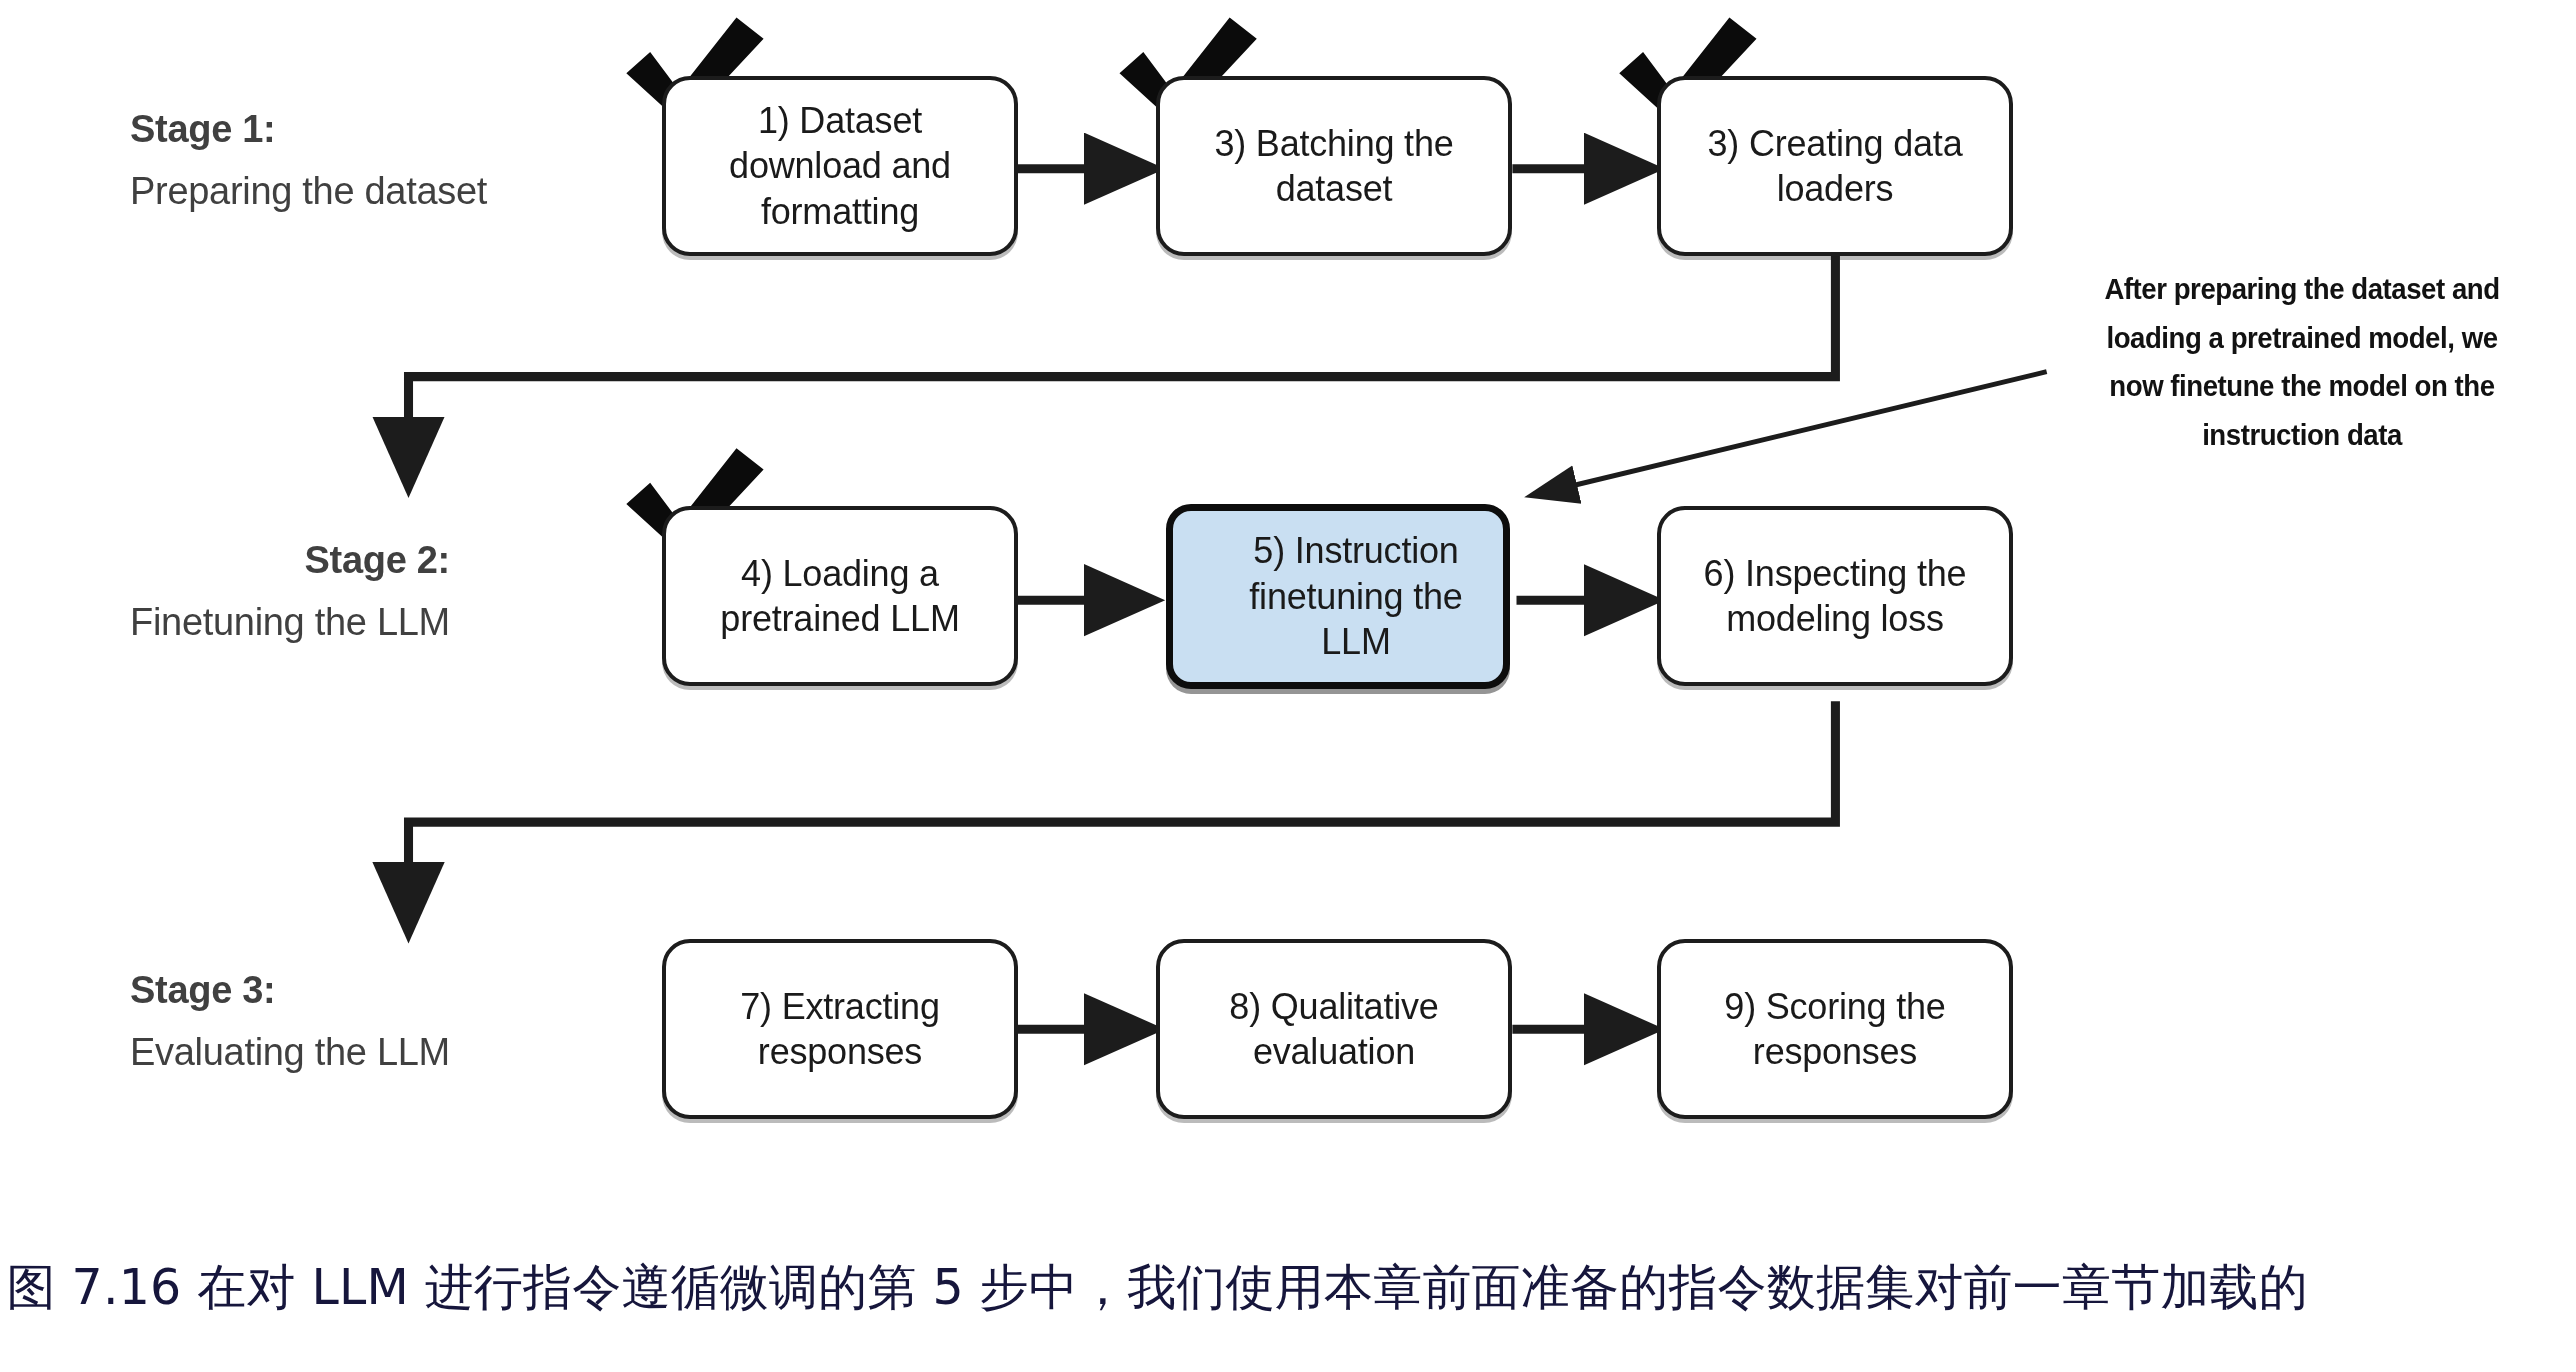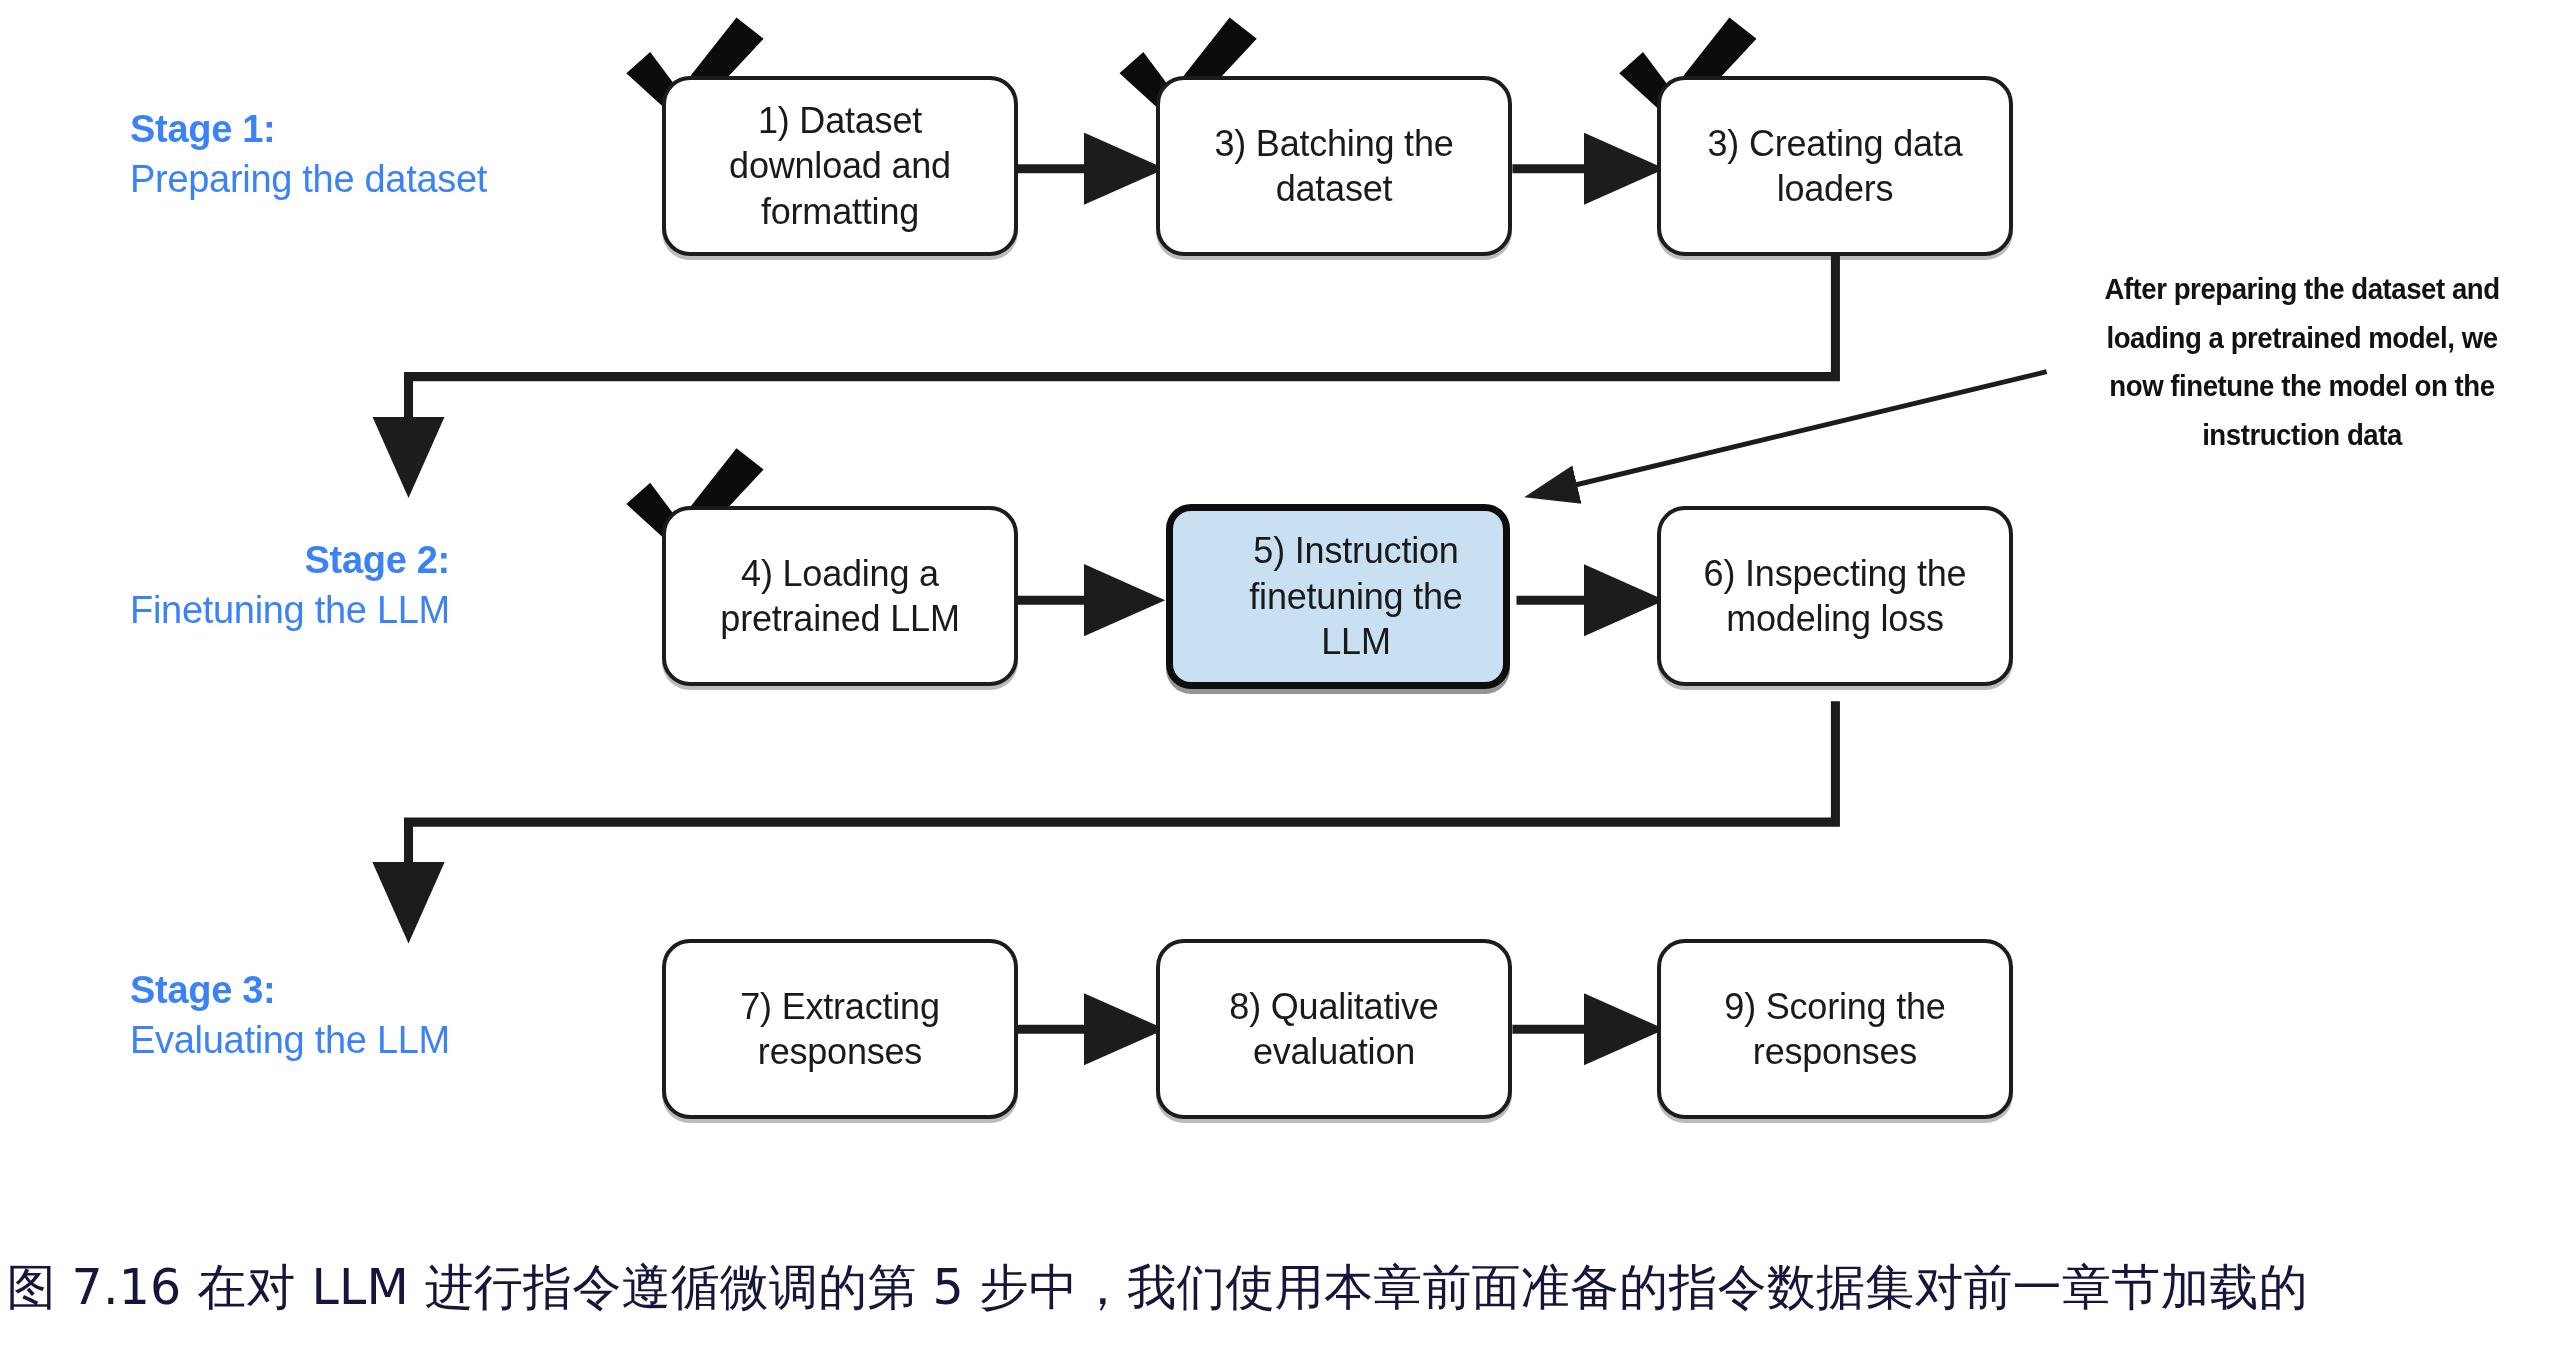--- a/index.html
+++ b/index.html
@@ -19,35 +19,35 @@
   #canvas {
     position: absolute;
     left: 0; top: 0;
     width: 2576px;
     height: 1373px;
   }
 
   
   .stage-label {
     position: absolute;
-    color: #3b82f6;
+    color: #404040;
     line-height: 1.18;
   }
   .stage-label .title {
     display: block;
     font-weight: bold;
     font-size: 38px;
     letter-spacing: -0.3px;
   }
   .stage-label .subtitle {
     display: block;
     font-weight: normal;
     font-size: 38px;
     letter-spacing: -0.3px;
-    margin-top: 5px;
+    margin-top: 17px;
   }
 
   
   .node {
     position: absolute;
     box-sizing: border-box;
     border: 4.1px solid #1c1c1c;
     border-radius: 28px;
     background: #ffffff;
     display: flex;

